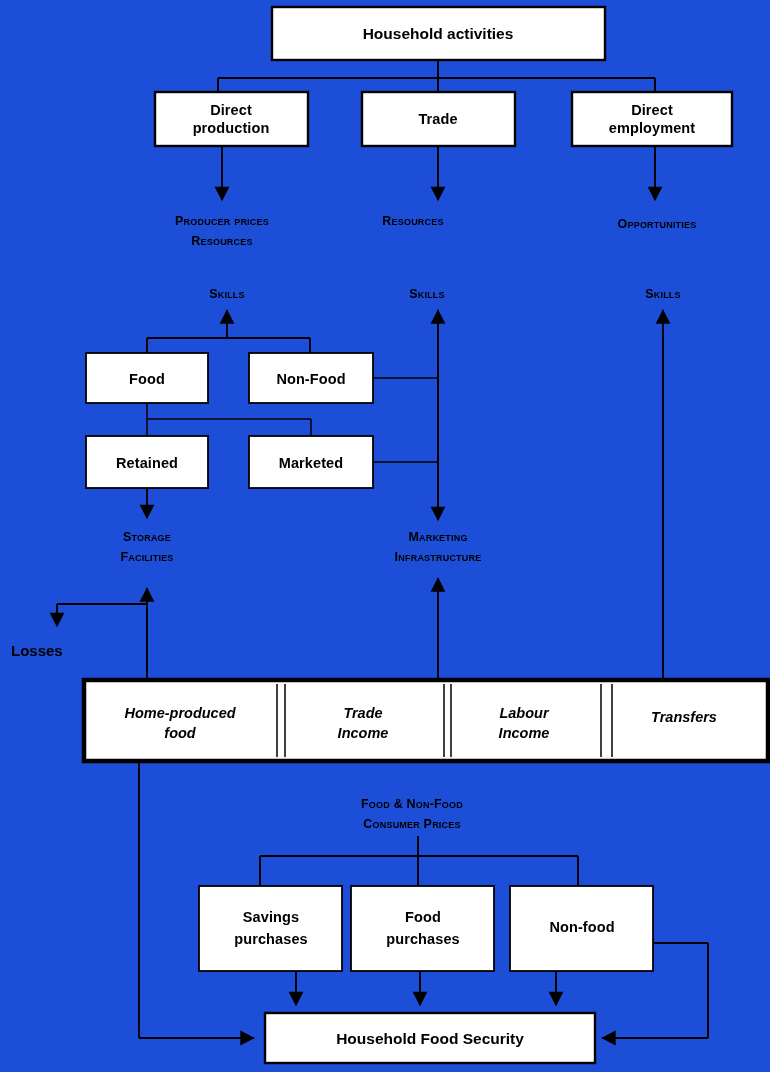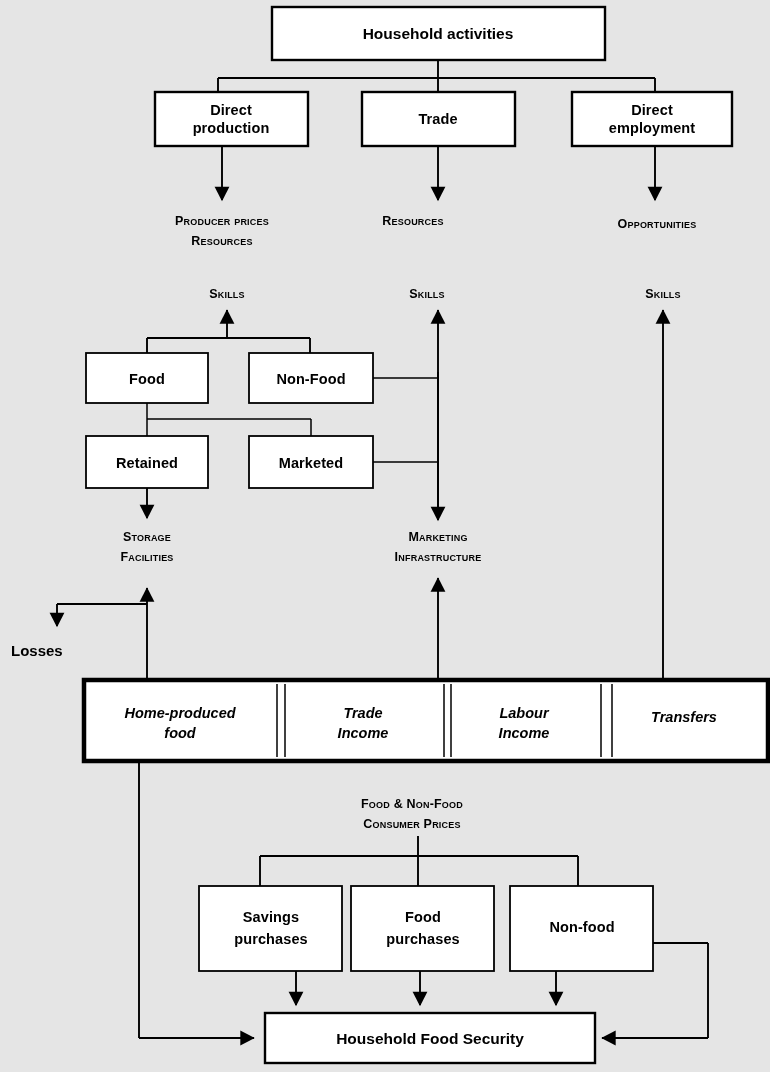--- a/index.html
+++ b/index.html
@@ -7,21 +7,21 @@
     padding: 0;
     background: #ffffff;
   }
   body {
     font-family: "Liberation Sans", sans-serif;
   }
   #diagram-root {
     position: relative;
     width: 770px;
     height: 1072px;
-    background: #e5e5e5;
+    background: #1d4ed8;
     overflow: hidden;
   }
   svg.diagram {
     position: absolute;
     top: 0;
     left: 0;
     width: 770px;
     height: 1072px;
   }
   

